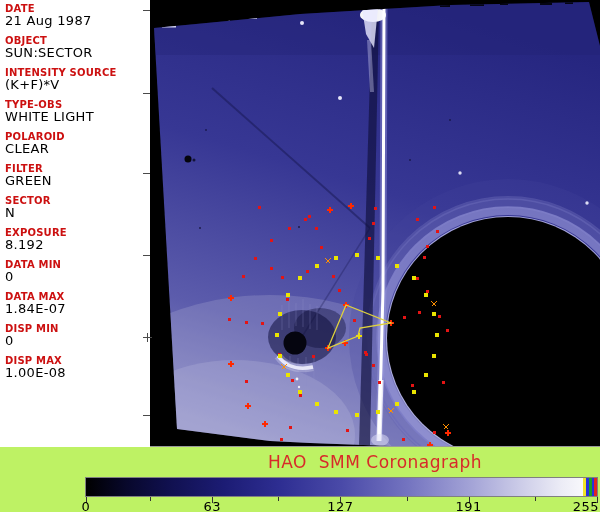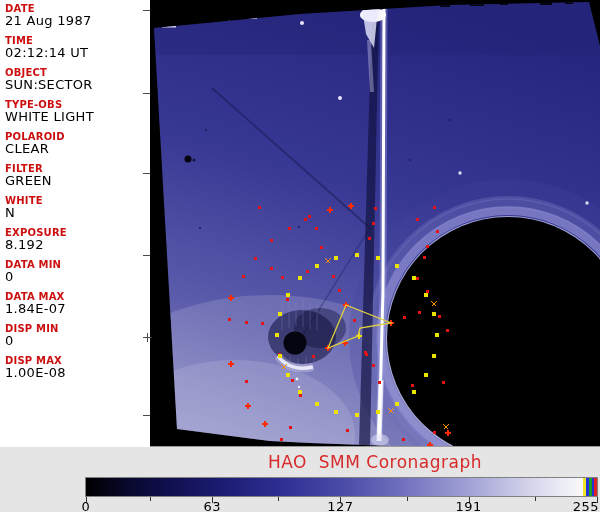--- a/index.html
+++ b/index.html
@@ -25,21 +25,21 @@
   .viewport{
     position:absolute;left:150px;top:0;width:450px;height:446px;
     background:#000000;
   }
   .viewport svg{display:block;}
   .img-bottom-line{
     position:absolute;left:150px;top:446px;width:450px;height:1px;
     background:#9a9a9a;
   }
   
-  .footer{position:absolute;left:0;top:447px;width:600px;height:65px;background:#e5e5e5;}
+  .footer{position:absolute;left:0;top:447px;width:600px;height:65px;background:#bef264;}
   .title{
     position:absolute;left:150px;top:6px;width:450px;text-align:center;
     font-size:17px;line-height:18px;color:#d82a2a;letter-spacing:0.5px;
     white-space:pre;font-weight:normal;
   }
   .colorbar{
     position:absolute;left:85px;top:30px;width:513px;height:20px;
     box-sizing:border-box;border:1px solid #808080;
     background:linear-gradient(to right,
       #000000 0%, #08082c 8%, #10104e 16%, #1c1c74 27%, #2e2e92 38%,
@@ -56,41 +56,41 @@
 <body>
 
 <div class="screen">
 
   <aside class="sidebar">
     <div class="field">
       <div class="lbl">DATE</div>
       <div class="val">21 Aug 1987</div>
     </div>
     <div class="field">
-      <div class="lbl">TIME</div>
-      <div class="val">02:12:14 UT</div>
-    </div>
-    <div class="field">
       <div class="lbl">OBJECT</div>
       <div class="val">SUN:SECTOR</div>
     </div>
     <div class="field">
+      <div class="lbl">INTENSITY SOURCE</div>
+      <div class="val">(K+F)*V</div>
+    </div>
+    <div class="field">
       <div class="lbl">TYPE-OBS</div>
       <div class="val">WHITE LIGHT</div>
     </div>
     <div class="field">
       <div class="lbl">POLAROID</div>
       <div class="val">CLEAR</div>
     </div>
     <div class="field">
       <div class="lbl">FILTER</div>
       <div class="val">GREEN</div>
     </div>
     <div class="field">
-      <div class="lbl">WHITE</div>
+      <div class="lbl">SECTOR</div>
       <div class="val">N</div>
     </div>
     <div class="field">
       <div class="lbl">EXPOSURE</div>
       <div class="val">8.192</div>
     </div>
     <div class="field">
       <div class="lbl">DATA MIN</div>
       <div class="val">0</div>
     </div>

